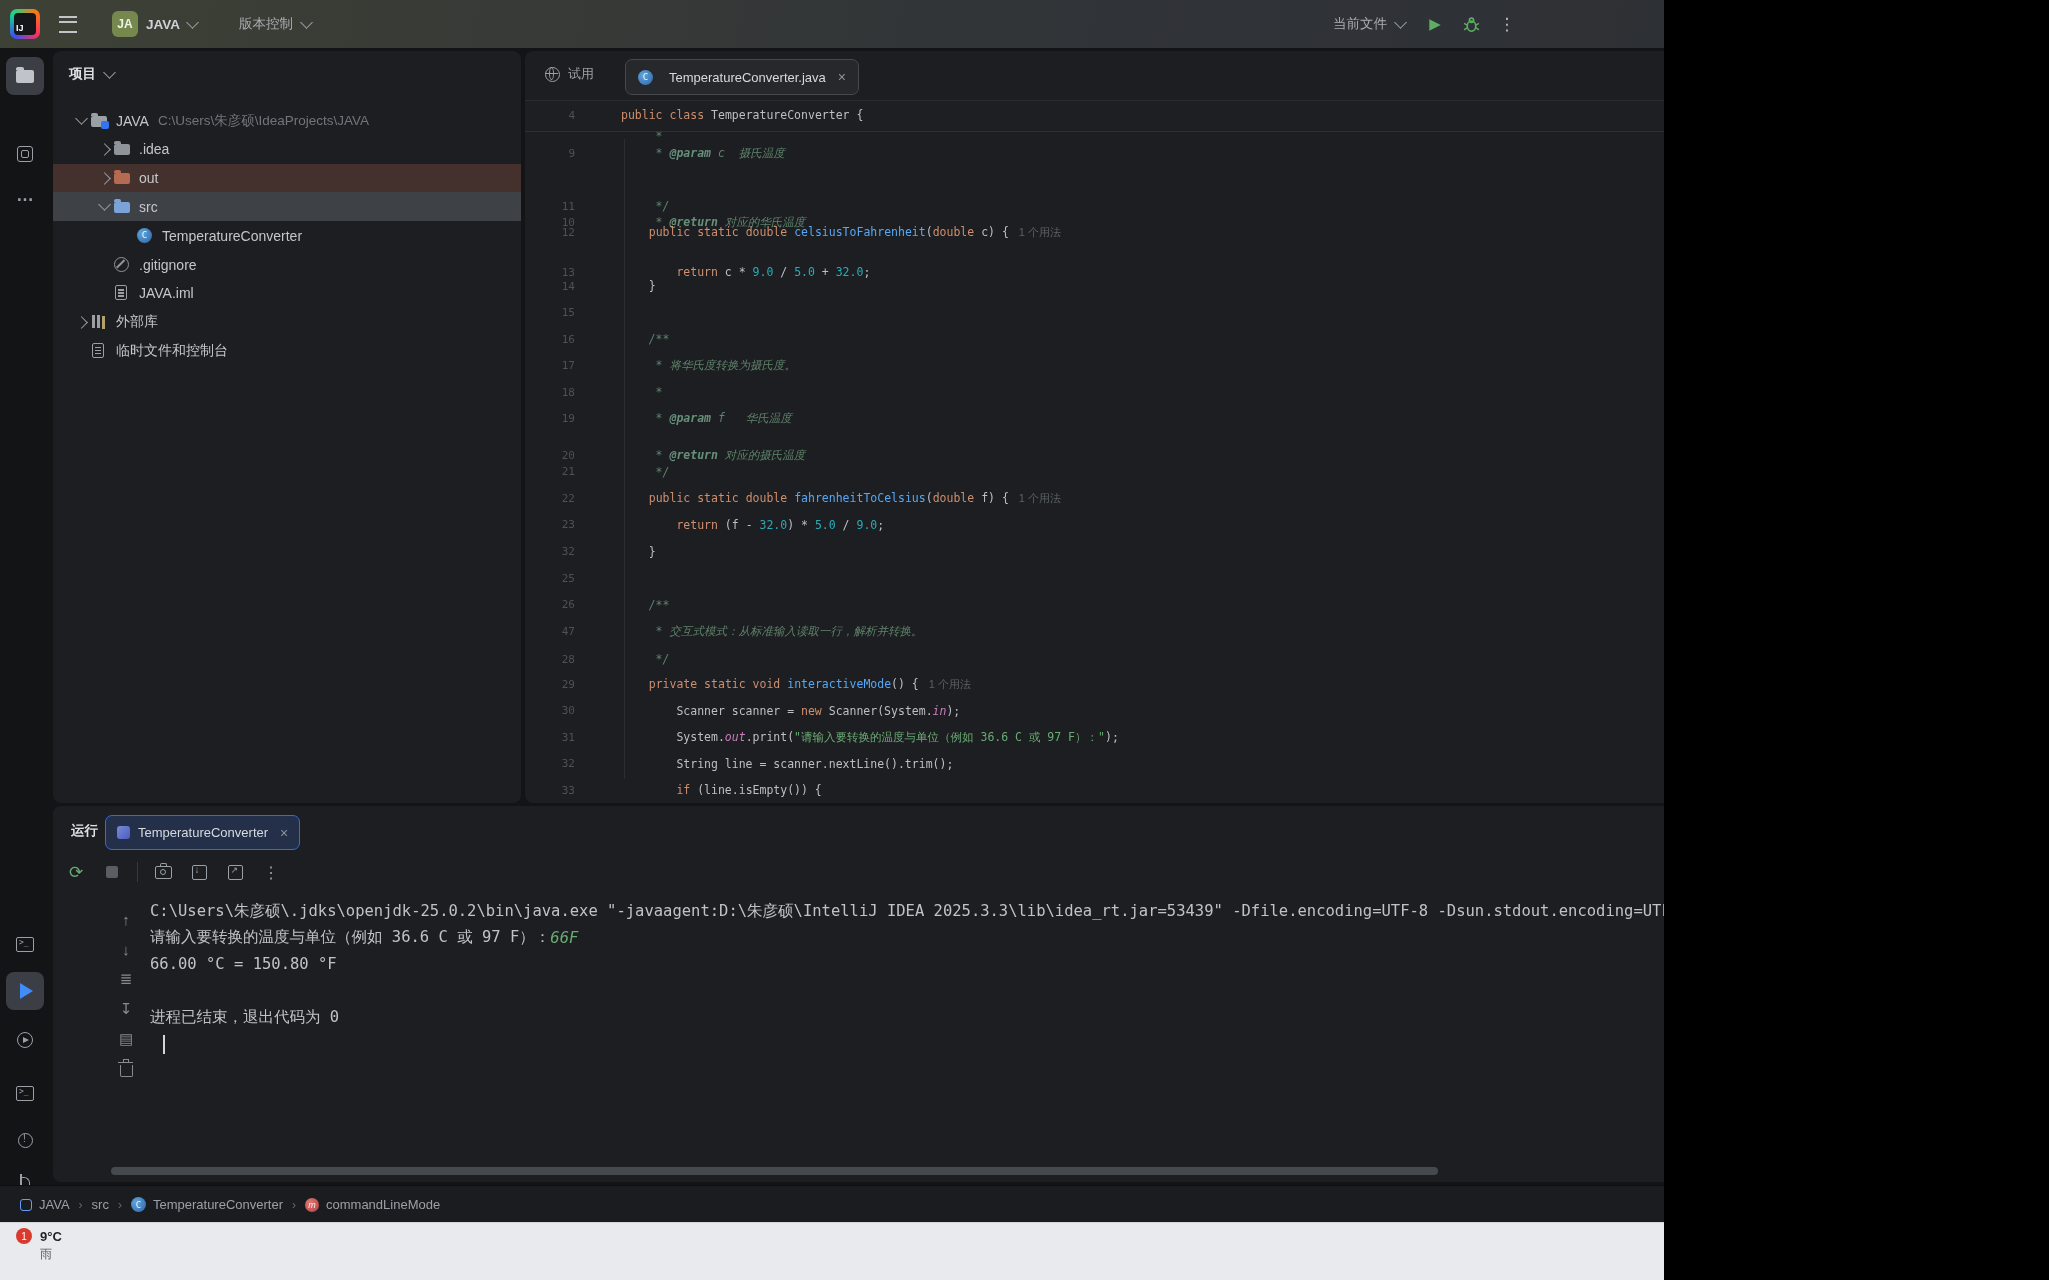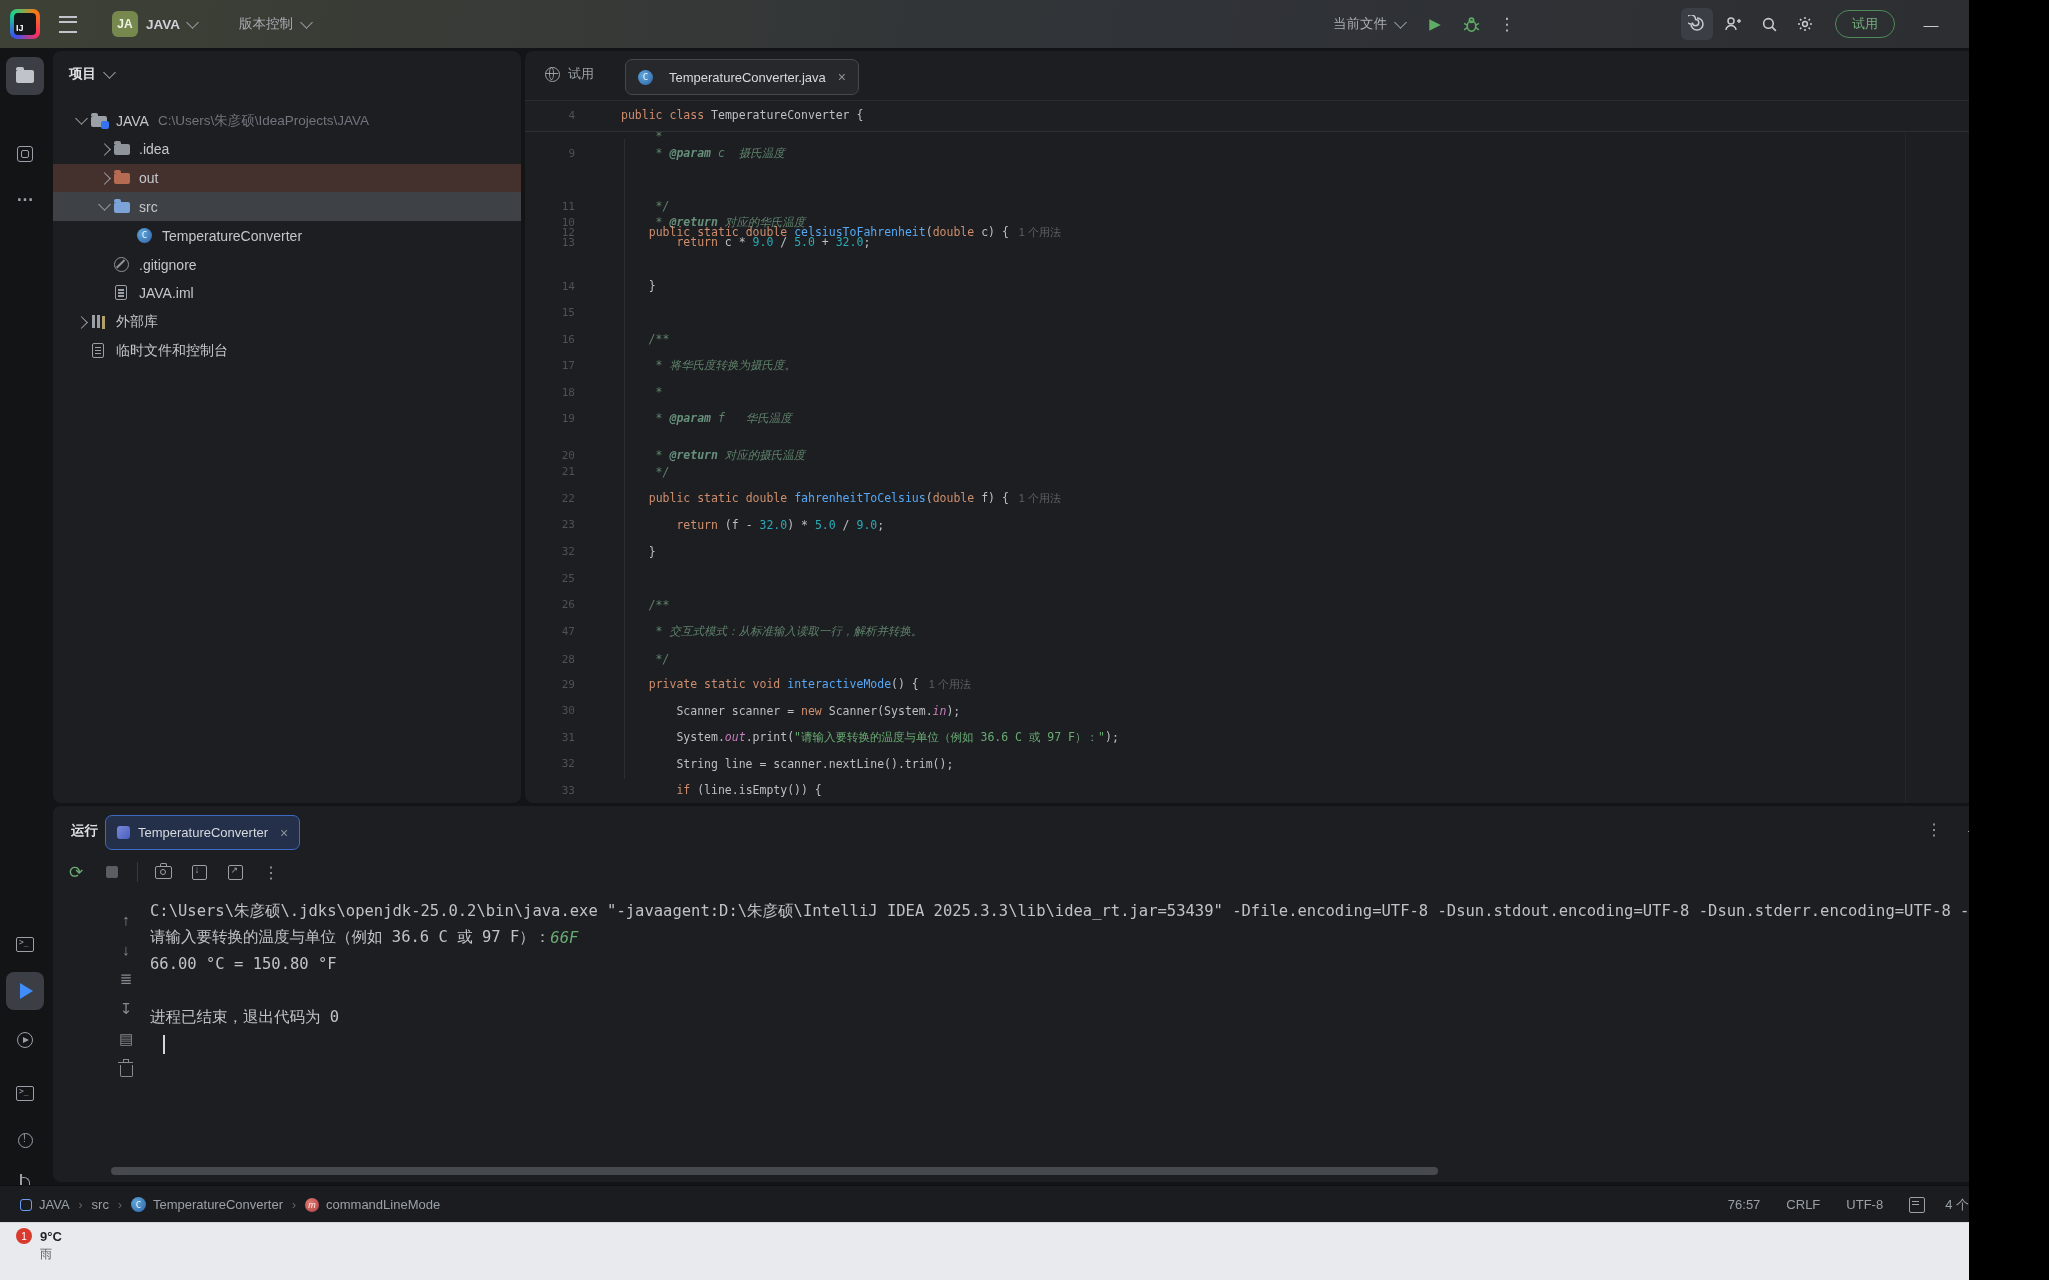--- a/index.html
+++ b/index.html
@@ -1,16 +1,16 @@
 <!DOCTYPE html>
 <html><head>
 <meta charset="utf-8">
 <style>
   html,body{margin:0;padding:0;background:#000;}
-  #screen{position:relative;width:1969px;height:1280px;background:#131416;overflow:hidden;
+  #screen{position:relative;width:1664px;height:1280px;background:#131416;overflow:hidden;
     font-family:"Liberation Sans",sans-serif;color:#bcbfc4;-webkit-font-smoothing:antialiased;}
   .abs{position:absolute;}
   
   #titlebar{left:0;top:0;width:2049px;height:48px;
     background:linear-gradient(100deg,#3e4135 0%,#383b36 22%,#303338 55%,#2c2e31 100%);
     display:flex;align-items:center;}
   .tb-icon{color:#b9bdc3;font-size:17px;display:flex;align-items:center;justify-content:center;
     width:32px;height:32px;border-radius:6px;}
   #ide-logo{width:30px;height:30px;margin-left:10px;border-radius:7px;
     background:conic-gradient(from 40deg,#f97a12,#fc315e,#3b51f0,#18d68c,#f97a12);
@@ -407,21 +407,21 @@
           <pre class="code-text"><span class="tk-c">     * </span><span class="tk-d">@return</span><span class="tk-c"> 对应的华氏温度</span></pre>
         </div>
         <div class="code-row" style="top: 142.1px;">
           <span class="gutter-num">11</span>
           <pre class="code-text"><span class="tk-c">     */</span></pre>
         </div>
         <div class="code-row" style="top: 168.65px;">
           <span class="gutter-num">12</span>
           <pre class="code-text"><span class="tk-p">    </span><span class="tk-k">public</span><span class="tk-p"> </span><span class="tk-k">static</span><span class="tk-p"> </span><span class="tk-k">double</span><span class="tk-p"> </span><span class="tk-m">celsiusToFahrenheit</span><span class="tk-p">(</span><span class="tk-k">double</span><span class="tk-p"> c) {</span><span class="tk-h">1 个用法</span></pre>
         </div>
-        <div class="code-row" style="top: 178px;">
+        <div class="code-row" style="top: 208px;">
           <span class="gutter-num">13</span>
           <pre class="code-text"><span class="tk-p">        </span><span class="tk-k">return</span><span class="tk-p"> c * </span><span class="tk-n">9.0</span><span class="tk-p"> / </span><span class="tk-n">5.0</span><span class="tk-p"> + </span><span class="tk-n">32.0</span><span class="tk-p">;</span></pre>
         </div>
         <div class="code-row" style="top: 221.75px;">
           <span class="gutter-num">14</span>
           <pre class="code-text"><span class="tk-p">    }</span></pre>
         </div>
         <div class="code-row" style="top: 248.3px; justify-content: flex-end;">
           <span class="gutter-num">15</span>
           <pre class="code-text"></pre>

